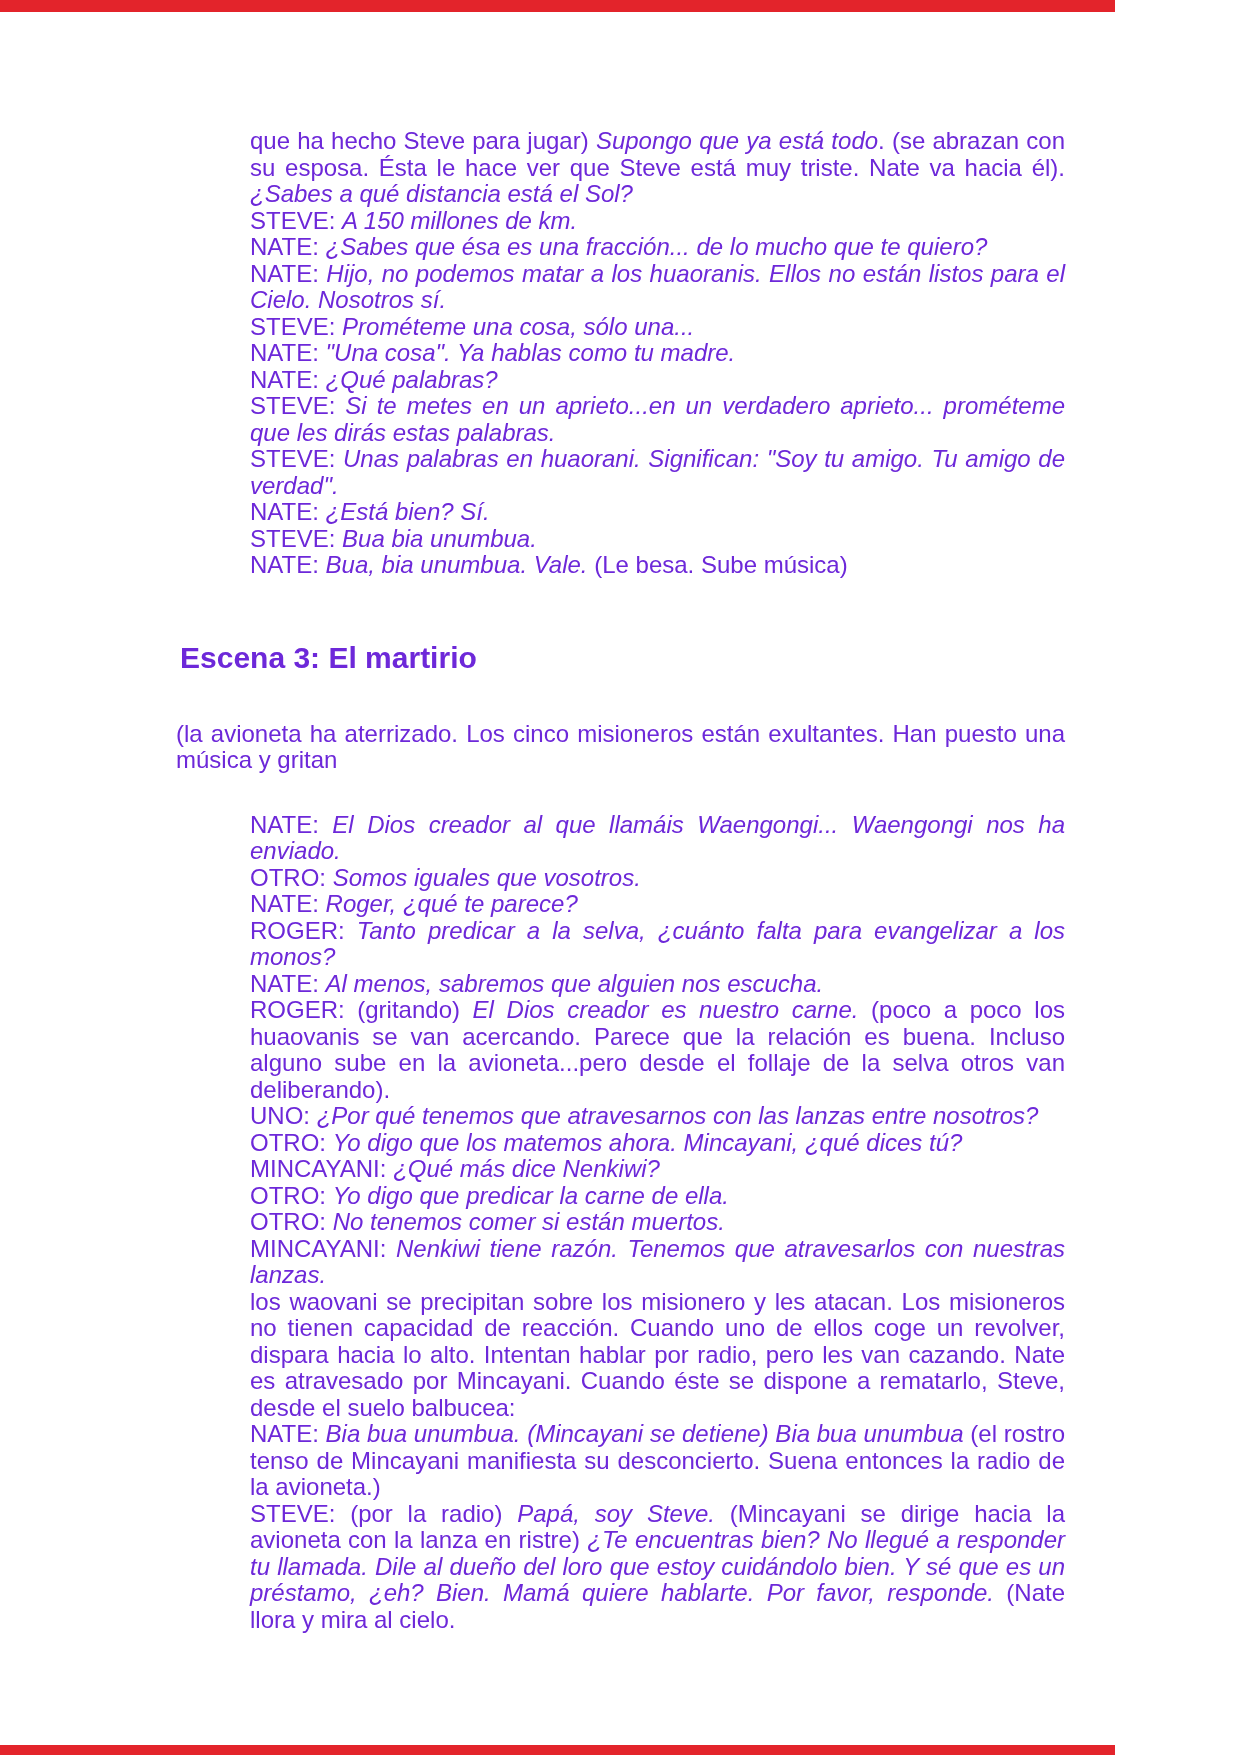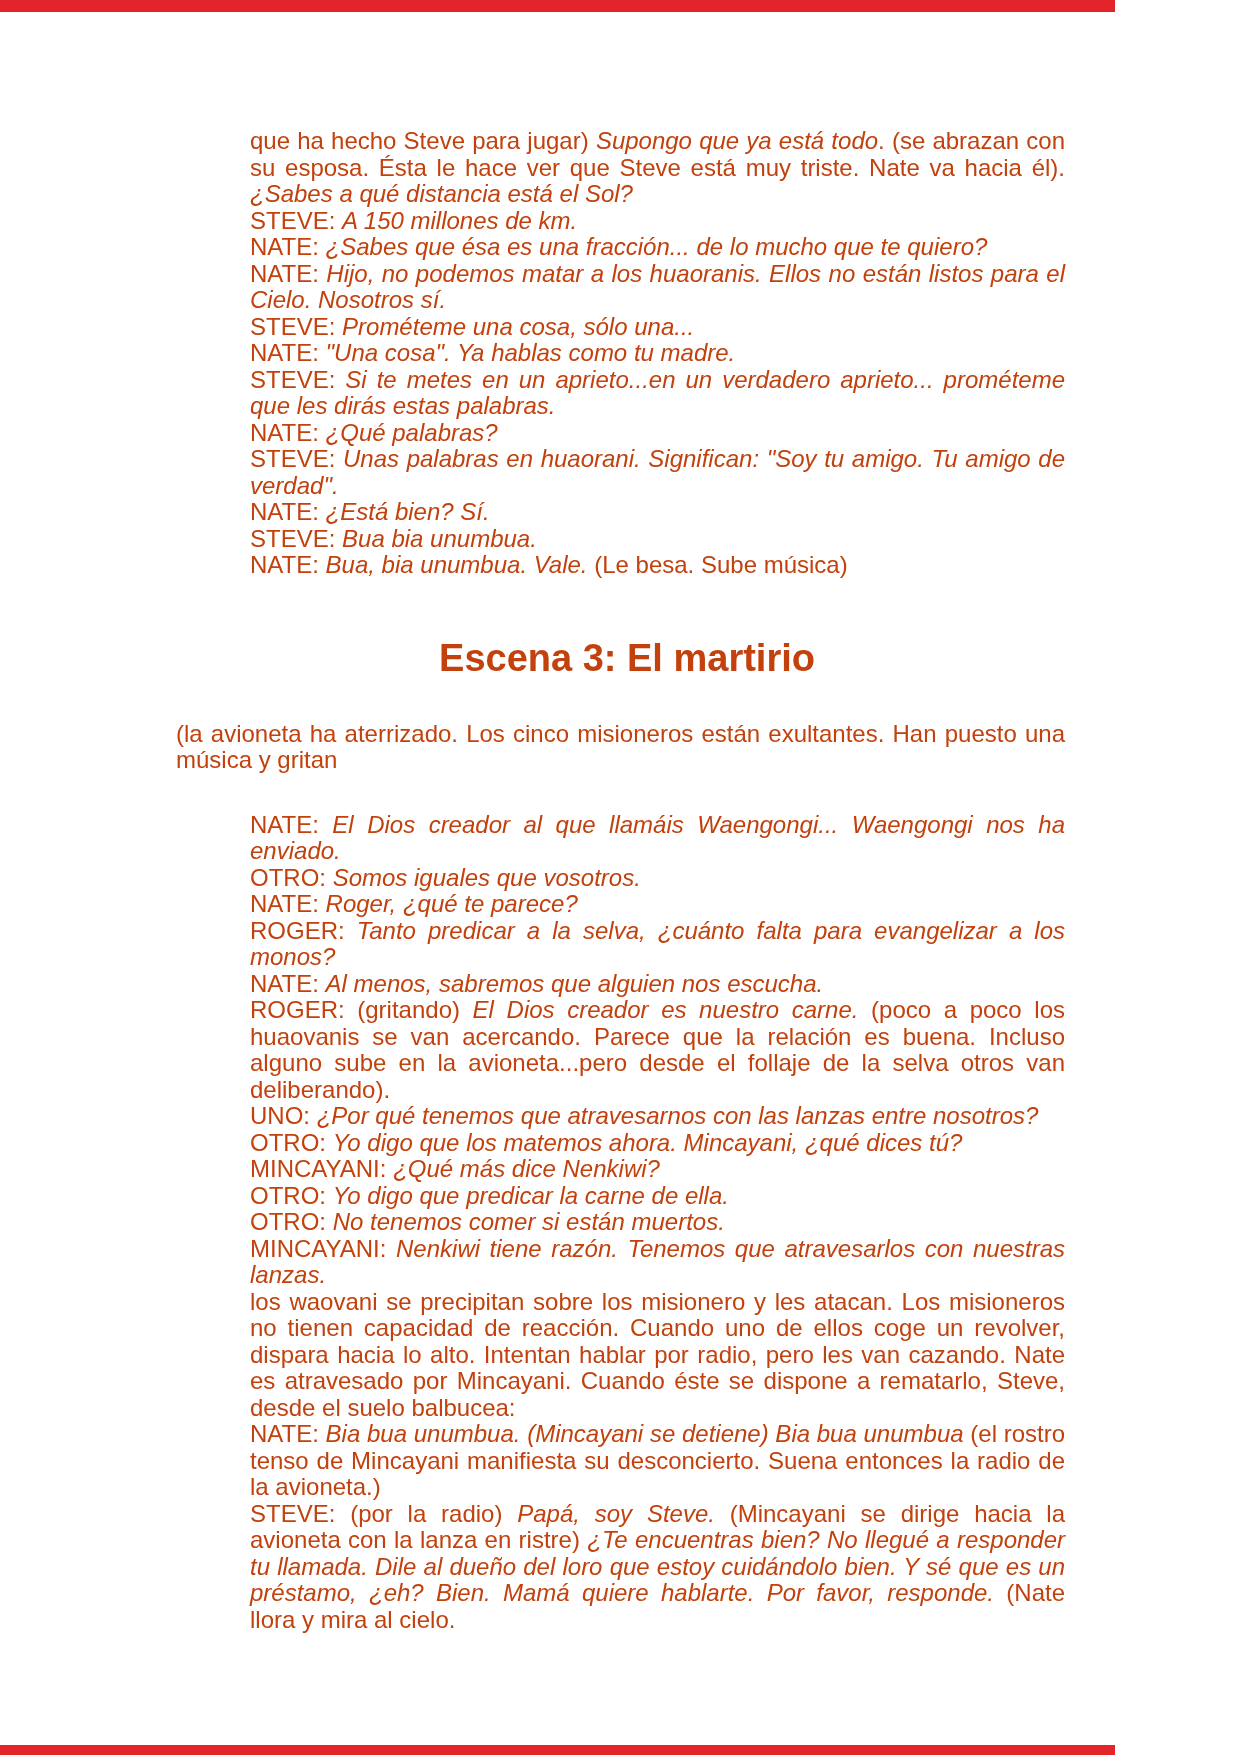--- a/index.html
+++ b/index.html
@@ -7,21 +7,21 @@
     padding: 0;
     background: #ffffff;
   }
   .page {
     position: relative;
     width: 1115px;
     height: 1755px;
     background: #ffffff;
     overflow: hidden;
     font-family: "Liberation Sans", sans-serif;
-    color: #c2410c;
+    color: #6d28d9;
   }
   .edge-bar {
     position: absolute;
     left: 0;
     width: 100%;
     background: #e3242b;
   }
   .edge-bar.top { top: 0; height: 12px; }
   .edge-bar.bottom { bottom: 0; height: 10px; }
 
@@ -41,45 +41,45 @@
   .dialogue p.line {
     margin: 0;
     padding: 0;
   }
   p.para {
     margin: 46px 0 0 0;
     padding: 0;
     text-align: justify;
   }
   h2.heading {
-    margin: 62px 0 0 13px;
+    margin: 62px 0 0 4px;
     padding: 0;
-    font-size: 38px;
+    font-size: 30px;
     line-height: 34px;
     font-weight: bold;
-    text-align: center;
+    text-align: left;
   }
   .para + .dialogue { margin-top: 38px; }
   .it { font-style: italic; }
 </style>
 </head>
 <body>
 
 <div class="page" style="background: rgb(255, 255, 255);">
   <div class="edge-bar top" style="background: rgb(227, 36, 43);"></div>
   <div class="content" id="content">
       <div class="dialogue">
         <p class="line"><span>que ha hecho Steve para jugar) </span><span class="it">Supongo que ya está todo</span><span>. (se abrazan con su esposa. Ésta le hace ver que Steve está muy triste. Nate va hacia él). </span><span class="it">¿Sabes a qué distancia está el Sol?</span></p>
         <p class="line"><span>STEVE: </span><span class="it">A 150 millones de km.</span></p>
         <p class="line"><span>NATE: </span><span class="it">¿Sabes que ésa es una fracción... de lo mucho que te quiero?</span></p>
         <p class="line"><span>NATE: </span><span class="it">Hijo, no podemos matar a los huaoranis. Ellos no están listos para el Cielo. Nosotros sí.</span></p>
         <p class="line"><span>STEVE: </span><span class="it">Prométeme una cosa, sólo una...</span></p>
         <p class="line"><span>NATE: </span><span class="it">"Una cosa". Ya hablas como tu madre.</span></p>
+        <p class="line"><span>NATE: </span><span class="it">¿Qué palabras?</span></p>
         <p class="line"><span>STEVE: </span><span class="it">Si te metes en un aprieto...en un verdadero aprieto... prométeme que les dirás estas palabras.</span></p>
-        <p class="line"><span>NATE: </span><span class="it">¿Qué palabras?</span></p>
         <p class="line"><span>STEVE: </span><span class="it">Unas palabras en huaorani. Significan: "Soy tu amigo. Tu amigo de verdad".</span></p>
         <p class="line"><span>NATE: </span><span class="it">¿Está bien? Sí.</span></p>
         <p class="line"><span>STEVE: </span><span class="it">Bua bia unumbua.</span></p>
         <p class="line"><span>NATE: </span><span class="it">Bua, bia unumbua. Vale.</span><span> (Le besa. Sube música)</span></p>
       </div>
       <h2 class="heading">Escena 3: El martirio</h2>
       <p class="para"><span>(la avioneta ha aterrizado. Los cinco misioneros están exultantes. Han puesto una música y gritan</span></p>
       <div class="dialogue">
         <p class="line"><span>NATE: </span><span class="it">El Dios creador al que llamáis Waengongi... Waengongi nos ha enviado.</span></p>
         <p class="line"><span>OTRO: </span><span class="it">Somos iguales que vosotros.</span></p>

